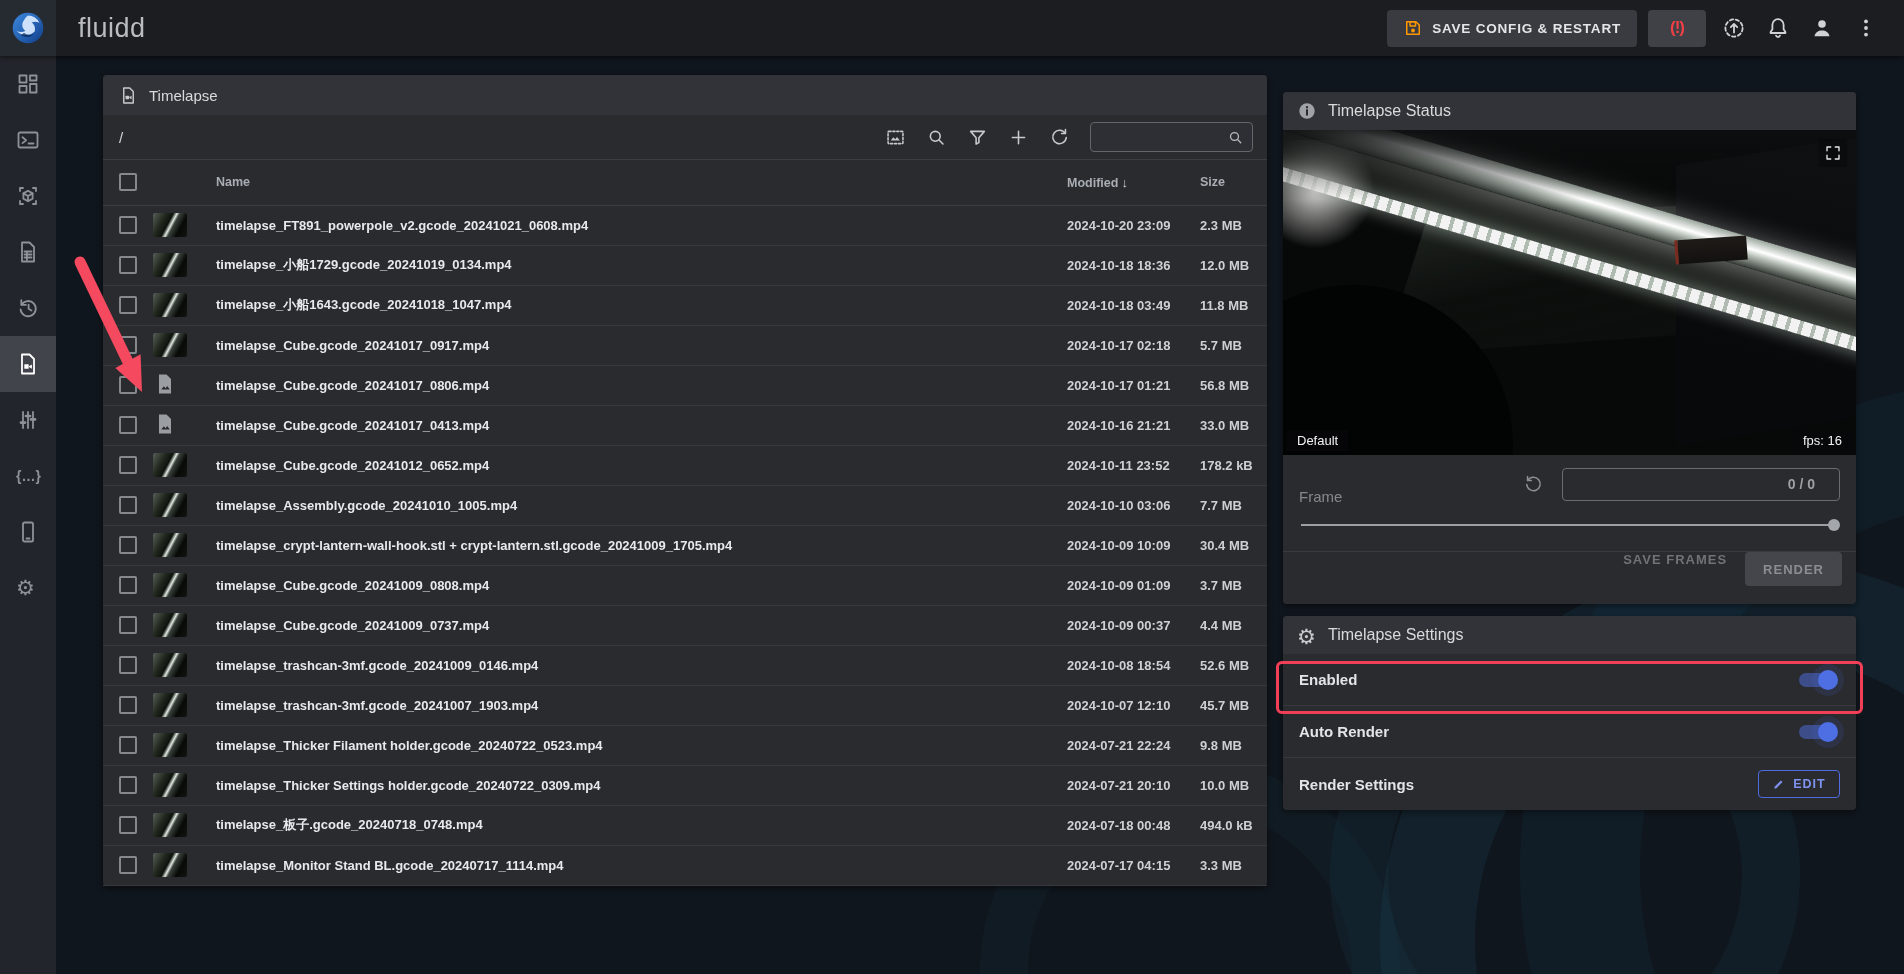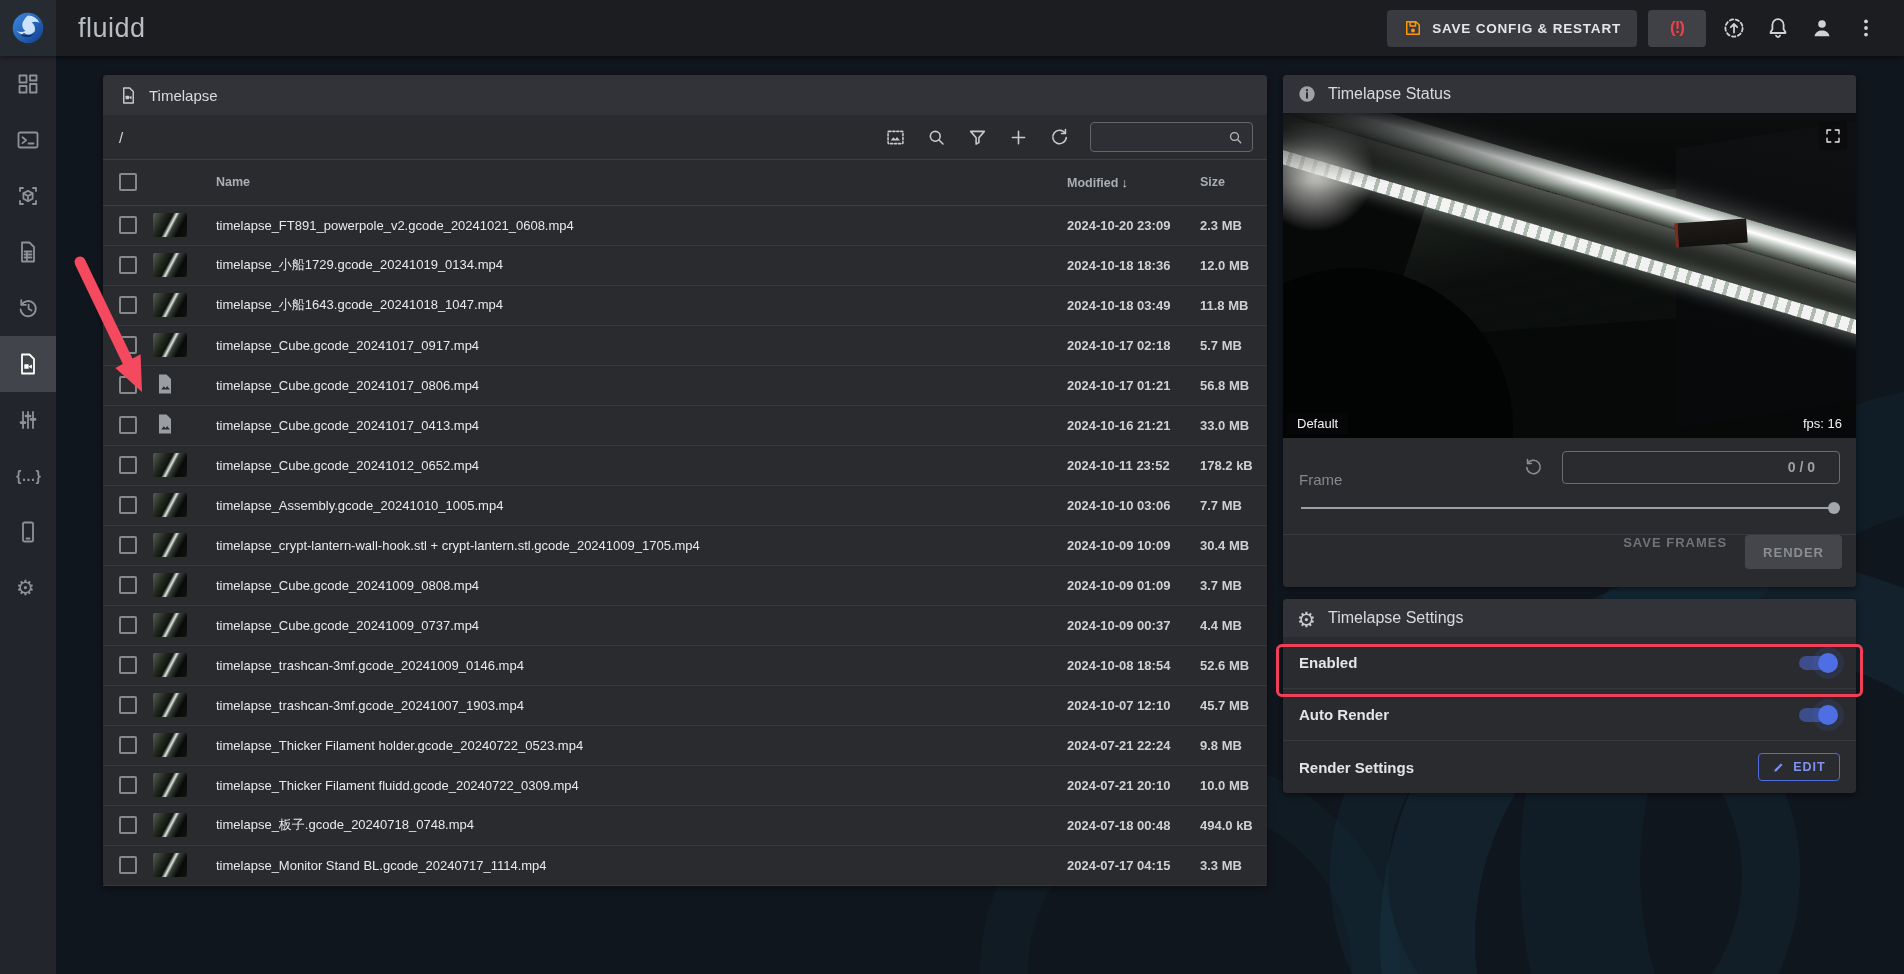--- a/index.html
+++ b/index.html
@@ -68,26 +68,26 @@
   table.files col.c4{width:133px} table.files col.c5{width:67px}
   table.files th { height:45px; text-align:left; font-size:12.5px; font-weight:bold; color:#a9aeb4;
                    border-bottom:1px solid #3c3d42; }
   table.files td { height:40px; border-bottom:1px solid #38393e; font-size:13px; }
   table.files tr td:first-child, table.files tr th:first-child { padding-left:16px; }
   .cb { width:18px; height:18px; border:2px solid #85888d; border-radius:2px; display:inline-block;
         vertical-align:middle; cursor:pointer; }
   .thumb { width:34px; height:24px; border-radius:2px; display:inline-block; vertical-align:middle;
            background:linear-gradient(118deg,#566058 0%,#23291f 28%,#0e120d 44%,#dfe8e0 52%,#39413a 58%,#070907 76%,#11150f 100%); }
   .file-ic { width:24px; height:24px; color:#9a9da2; display:inline-block; }
-  td.nm { color:#e7e9eb; font-weight:400; white-space:nowrap; overflow:hidden; text-overflow:ellipsis; }
+  td.nm { color:#e7e9eb; font-weight:700; white-space:nowrap; overflow:hidden; text-overflow:ellipsis; }
   td.md, td.sz { color:#ced1d4; font-weight:600; white-space:nowrap; }
   th .sort-arrow { font-weight:normal; font-size:13px; margin-left:3px; color:#cfd2d5; }
 
   
-  .right-col { position:absolute; left:1283px; top:75px; width:573px; z-index:5; }
+  .right-col { position:absolute; left:1283px; top:92px; width:573px; z-index:5; }
   .card { background:#2a2b2f; border-radius:4px; box-shadow:0 2px 6px rgba(0,0,0,.45); }
   .card-header { height:38px; background:#323338; border-radius:4px 4px 0 0; display:flex;
                  align-items:center; padding:0 14px; gap:11px; }
   .card-header .ic { width:20px; height:20px; color:#9fa2a6; }
   .card-header .ttl { font-size:16px; color:#d8dadc; }
 
   .webcam { position:relative; height:325px; background:#070808; overflow:hidden; }
   .cam-deck { position:absolute; left:130px; top:40px; width:340px; height:190px;
               background:linear-gradient(168deg,#202521,#12171367 55%,#0b0e0c);
               transform:perspective(420px) rotateX(48deg) rotate(-5deg); }
@@ -472,21 +472,21 @@
         <tr>
           <td><span class="cb"></span></td>
           <td><span class="thumb"></span></td>
           <td class="nm">timelapse_Thicker Filament holder.gcode_20240722_0523.mp4</td>
           <td class="md">2024-07-21 22:24</td>
           <td class="sz">9.8 MB</td>
         </tr>
         <tr>
           <td><span class="cb"></span></td>
           <td><span class="thumb"></span></td>
-          <td class="nm">timelapse_Thicker Filament fluidd.gcode_20240722_0309.mp4</td>
+          <td class="nm">timelapse_Thicker Settings holder.gcode_20240722_0309.mp4</td>
           <td class="md">2024-07-21 20:10</td>
           <td class="sz">10.0 MB</td>
         </tr>
         <tr>
           <td><span class="cb"></span></td>
           <td><span class="thumb"></span></td>
           <td class="nm">timelapse_板子.gcode_20240718_0748.mp4</td>
           <td class="md">2024-07-18 00:48</td>
           <td class="sz">494.0 kB</td>
         </tr>

